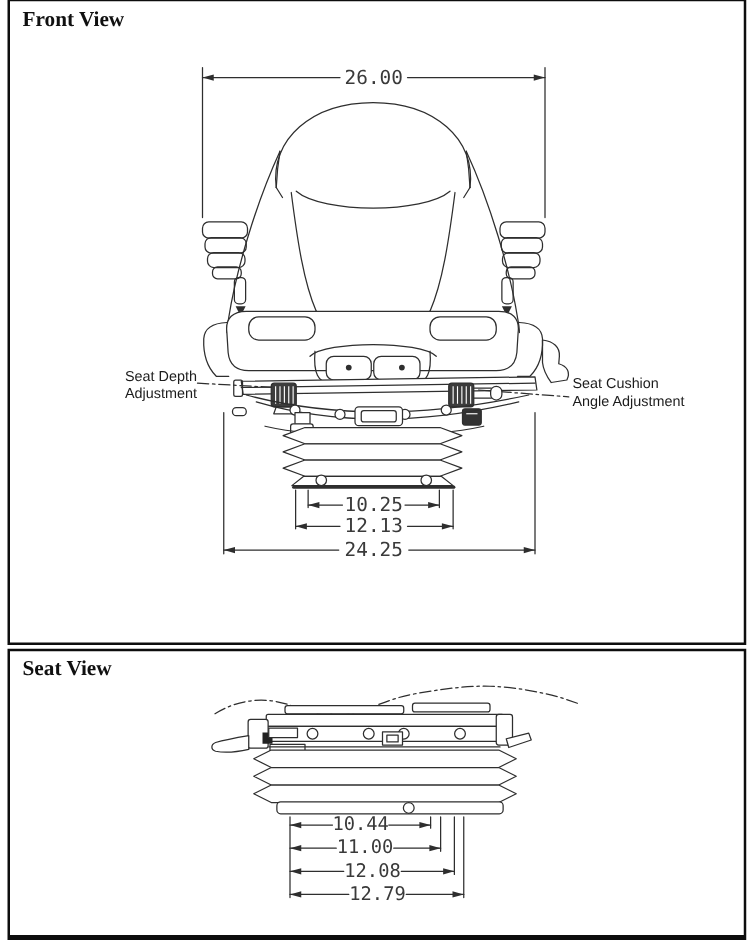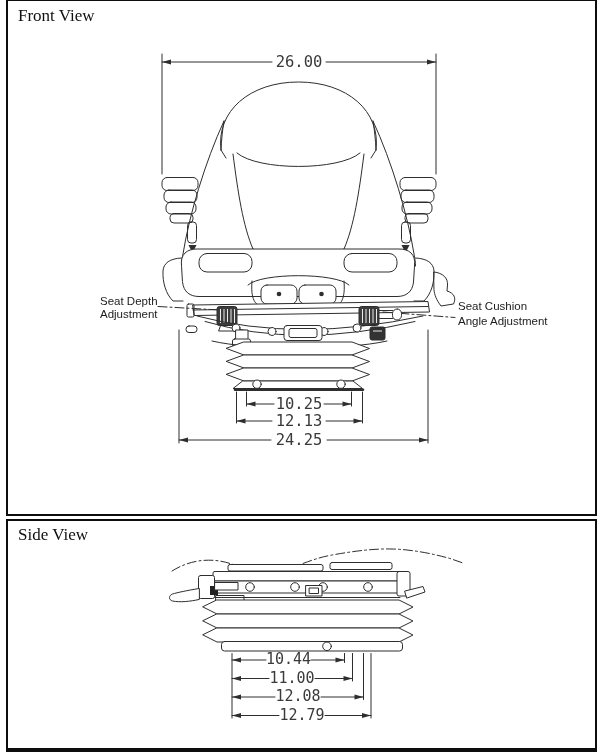--- a/index.html
+++ b/index.html
@@ -3,41 +3,41 @@
 <meta charset="utf-8">
 <style>
   html,body{margin:0;padding:0;background:#fff;}
   #stage{position:relative;width:600px;height:755px;background:#fff;overflow:hidden;
          font-family:"Liberation Sans", sans-serif;}
   .panel{position:absolute;left:6px;width:591px;box-sizing:border-box;
          border:2px solid #0d0d0d;background:#fff;}
   #panel-front{top:0;height:516px;border-top-width:1px;}
   #panel-side{top:519px;height:233px;border-bottom-width:4px;}
   .view-title{position:absolute;font-family:"Liberation Serif", serif;
-              font-weight:normal;font-size:17px;color:#101010;z-index:3;}
+              font-weight:bold;font-size:17px;color:#101010;z-index:3;}
   #front-title{left:18px;top:6px;}
   #side-title{left:18px;top:525px;}
   svg{position:absolute;left:0;top:0;z-index:2;}
   .ln{stroke:#2e2e2e;fill:none;stroke-width:1;stroke-linecap:round;stroke-linejoin:round;}
   .thk{stroke-width:2.6;}
   .dashdot{stroke-dasharray:9 3 2 3;}
   .wht{fill:#ffffff;}
   .dim{font-family:"DejaVu Sans Mono", monospace;font-size:15.5px;fill:#3a3a3a;}
   .dimS{font-family:"DejaVu Sans Mono", monospace;font-size:15px;fill:#3a3a3a;}
   .lbl{font-family:"Liberation Sans", sans-serif;font-size:11.5px;fill:#1c1c1c;}
   .arr{fill:#2e2e2e;stroke:none;}
 </style>
 </head>
 <body>
 
 <div id="stage">
   <div class="panel" id="panel-front"></div>
   <div class="panel" id="panel-side"></div>
   <div class="view-title" id="front-title">Front View</div>
-  <div class="view-title" id="side-title">Side View</div>
+  <div class="view-title" id="side-title">Seat View</div>
 
   <svg width="600" height="755" viewBox="0 0 600 755">
 
     <g>
 
       <g>
         <path class="ln" d="M162 54 V174 M436 54 V174"></path>
         <path class="ln" d="M162 62 H272 M326 62 H436"></path>
         <polygon class="arr" points="162,62 171,59.5 171,64.5"></polygon>
         <polygon class="arr" points="436,62 427,59.5 427,64.5"></polygon>

